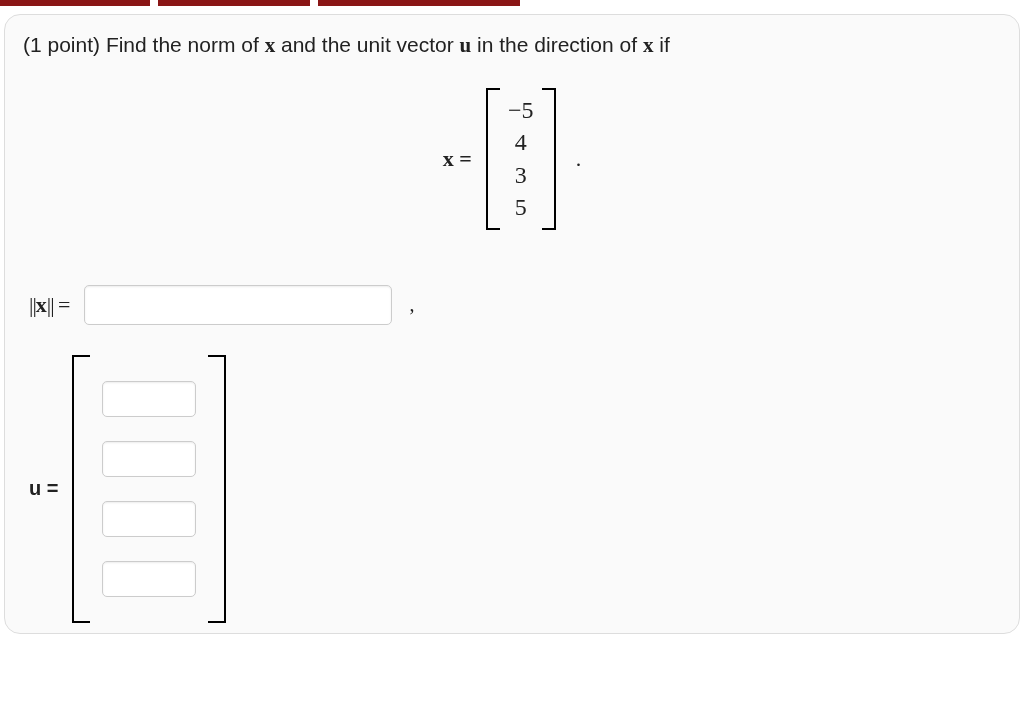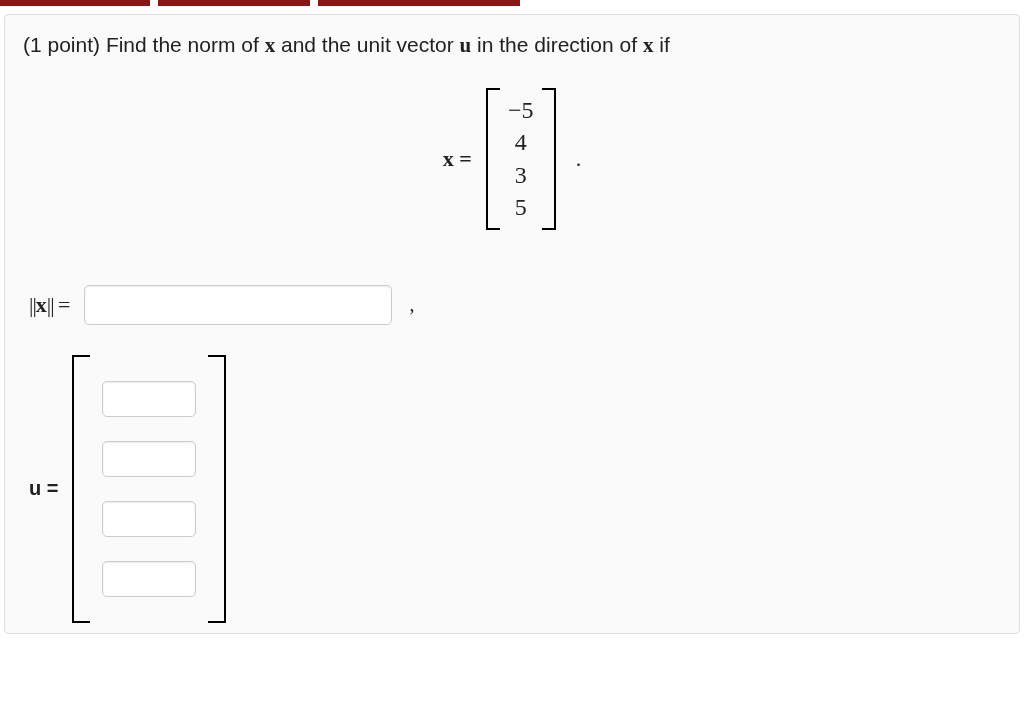--- a/index.html
+++ b/index.html
@@ -20,21 +20,21 @@
     background: linear-gradient(to right,
       #8a1616 0, #8a1616 150px,
       #fff 150px, #fff 158px,
       #8a1616 158px, #8a1616 310px,
       #fff 310px, #fff 318px,
       #8a1616 318px, #8a1616 520px,
       #fff 520px, #fff 1024px);
   }
   .problem {
     border: 1px solid #ddd;
-    border-radius: 4px;
+    border-radius: 16px;
     margin: 8px 4px 0 4px;
     padding: 18px 18px 10px 18px;
     background: #fafafa;
   }
   .prompt-line {
     font-size: 21px;
     margin-bottom: 30px;
   }
   .bold { font-weight: bold; }
   .serif { font-family: "Times New Roman", Times, serif; }

